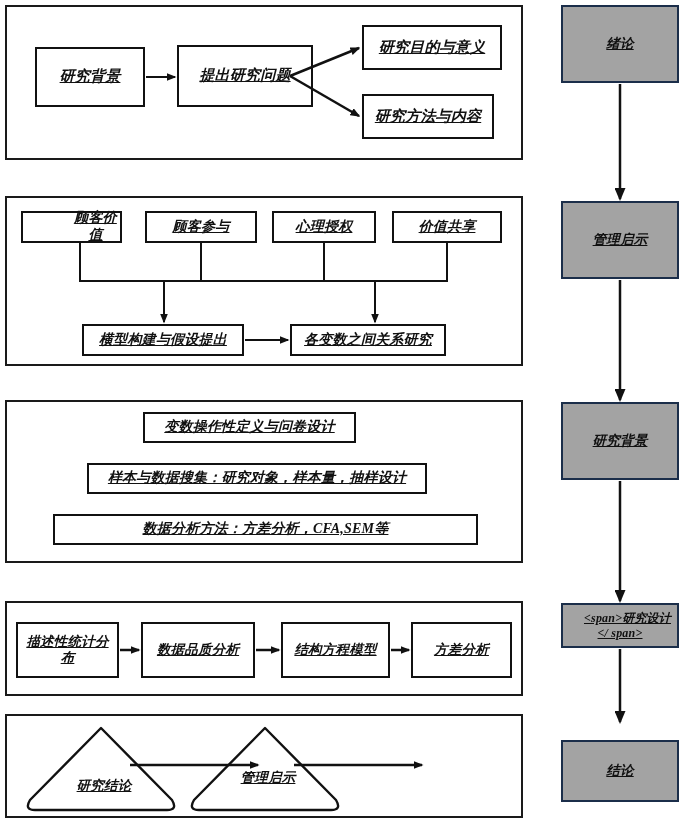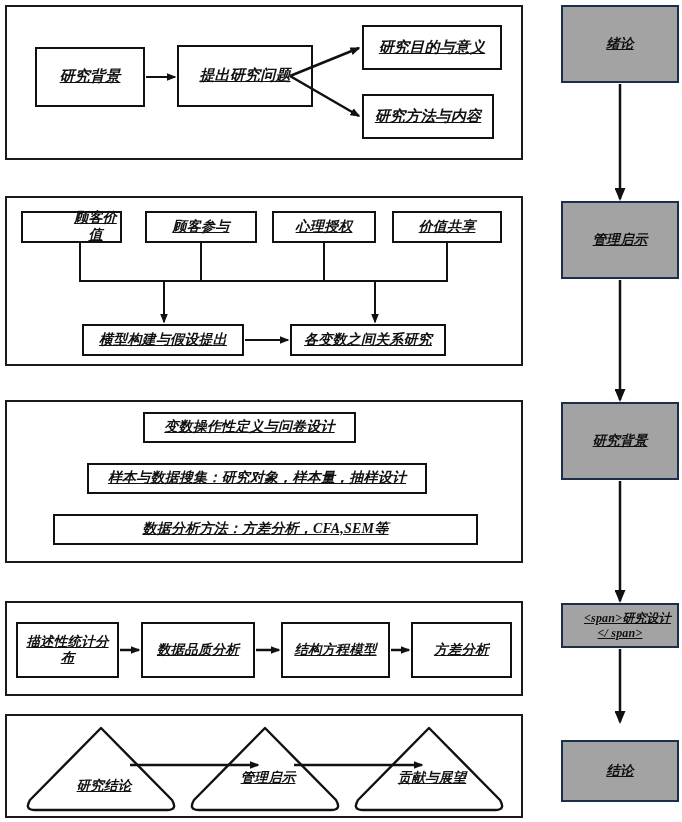--- a/index.html
+++ b/index.html
@@ -189,26 +189,20 @@
     <span class="lbl" style="top:56px;font-style:italic;">研究结论</span>
   </div>
 
   <div class="tri" style="left:186px; top:722px; width:158px; height:90px;">
     <svg width="158" height="90" viewBox="0 0 158 90">
       <path d="M 79 6 L 150 78 Q 156 88 145 88 L 13 88 Q 2 88 8 78 Z" fill="#ffffff" stroke="#111111" stroke-width="2.4" stroke-linejoin="round"></path>
     </svg>
     <span class="lbl" style="top:48px;">管理启示</span>
   </div>
 
-  <div class="tri" style="left:350px; top:722px; width:158px; height:90px;">
-    <svg width="158" height="90" viewBox="0 0 158 90">
-      <path d="M 79 6 L 150 78 Q 156 88 145 88 L 13 88 Q 2 88 8 78 Z" fill="#ffffff" stroke="#111111" stroke-width="2.4" stroke-linejoin="round"></path>
-    </svg>
-    <span class="lbl" style="top:48px;">贡献与展望</span>
-  </div>
 
   <div class="bluebox" style="left:561px; top:5px; width:118px; height:78px;">
     <span class="lbl">绪论</span>
   </div>
 
   <div class="bluebox" style="left:561px; top:201px; width:118px; height:78px;">
     <span class="lbl">管理启示</span>
   </div>
 
   <div class="bluebox" style="left:561px; top:402px; width:118px; height:78px;">

